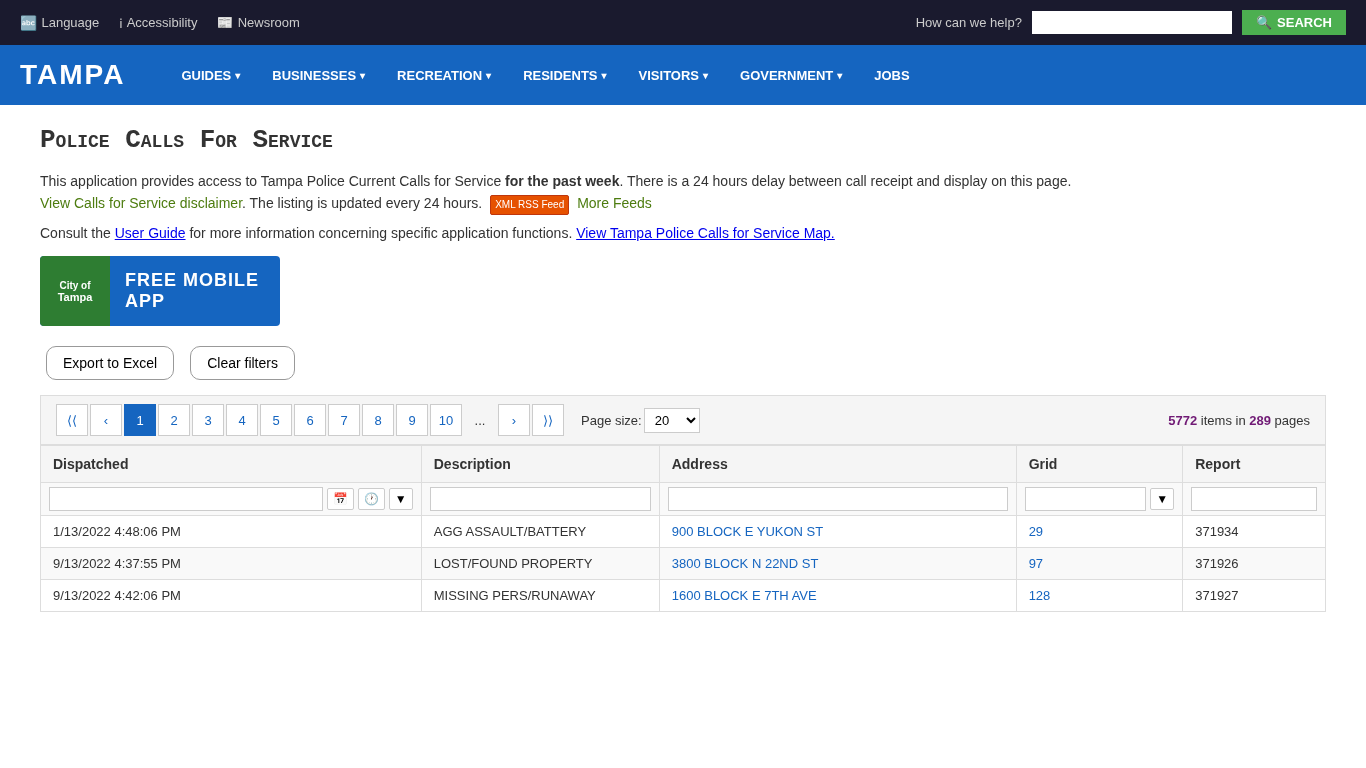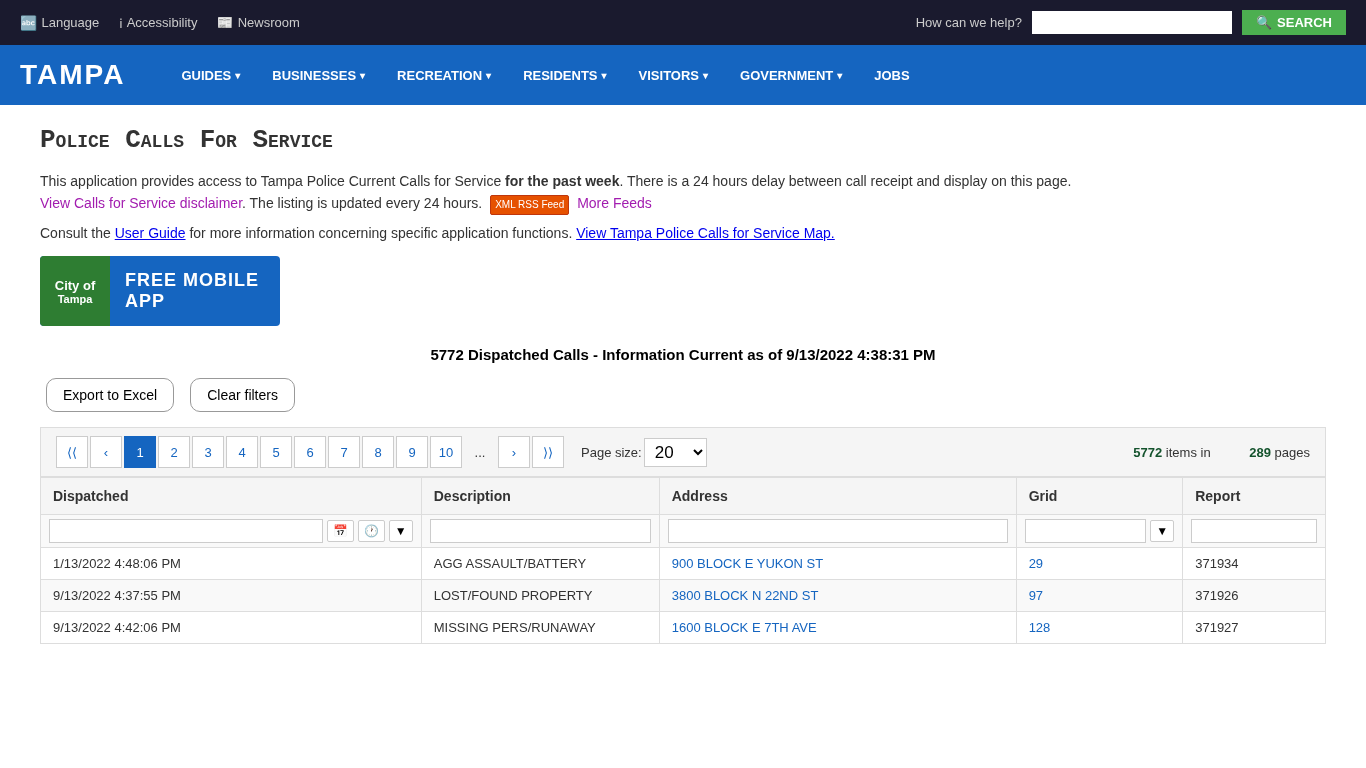--- a/index.html
+++ b/index.html
@@ -85,21 +85,21 @@
     .page-title {
       font-size: 26px;
       font-weight: bold;
       color: #333;
       font-variant: small-caps;
       margin-bottom: 15px;
       font-family: Liberation Mono, monospace;
     }
 
     .description { font-size: 14px; line-height: 1.6; margin-bottom: 2px; }
-    .description a, .link { color: #a21caf; text-decoration: none; }
+    .description a, .link { color: #4d7c0f; text-decoration: none; }
 
     .rss-badge {
       display: inline-block;
       background: #e65100;
       color: #fff;
       font-size: 10px;
       padding: 1px 4px;
       border-radius: 2px;
       margin: 0 4px;
       border: 1px solid #bf360c;
@@ -179,25 +179,25 @@
       cursor: pointer;
       font-size: 13px;
       color: #1565c0;
     }
     .page-btn.active { background: #1565c0; color: #fff; border-color: #1565c0; }
     .page-btn.ellipsis { border: none; background: none; cursor: default; color: #333; }
     .page-size-label { font-size: 13px; margin-left: 15px; }
     .page-size-select {
       border: 1px solid #ccc;
       padding: 3px 6px;
-      font-size: 17px;
+      font-size: 13px;
       background: #fff;
     }
     .pagination-right { font-size: 13px; color: #333; }
-    .pagination-right strong { color: #14532d; margin-left: 35px; }
+    .pagination-right strong { color: #701a75; }
 
     
     .data-table {
       width: 100%;
       border-collapse: collapse;
       border: 1px solid #ddd;
     }
     .data-table th {
       background: #f5f5f5;
       border: 1px solid #ddd;
@@ -322,28 +322,27 @@
   </p>
 
   <p class="guide-line">
     <span>Consult the </span><a href="#">User Guide</a><span> for more information concerning specific application functions.</span>
     <a href="#">View Tampa Police Calls for Service Map.</a>
   </p>
 
   <div class="mobile-app-banner">
     <div class="mobile-app-logo">
       <div>
-        <div style="font-size:13px;">City of</div>
+        <div style="font-size:10px;">City of</div>
         <div style="font-size:11px; font-weight:bold;">Tampa</div>
       </div>
     </div>
     <div class="mobile-app-text">FREE MOBILE APP</div>
   </div>
 
-  <div class="dispatch-info">5772 Dispatched Calls - Information Current as of 9/13/2022 4:38:31 PM</div>
 
   <div class="action-buttons">
     <button class="btn-outline">Export to Excel</button>
     <button class="btn-outline">Clear filters</button>
   </div>
 
   <div class="pagination-bar">
     <div class="pagination-left">
       <button class="page-btn" title="First">⟨⟨</button>
       <button class="page-btn" title="Previous">‹</button>

